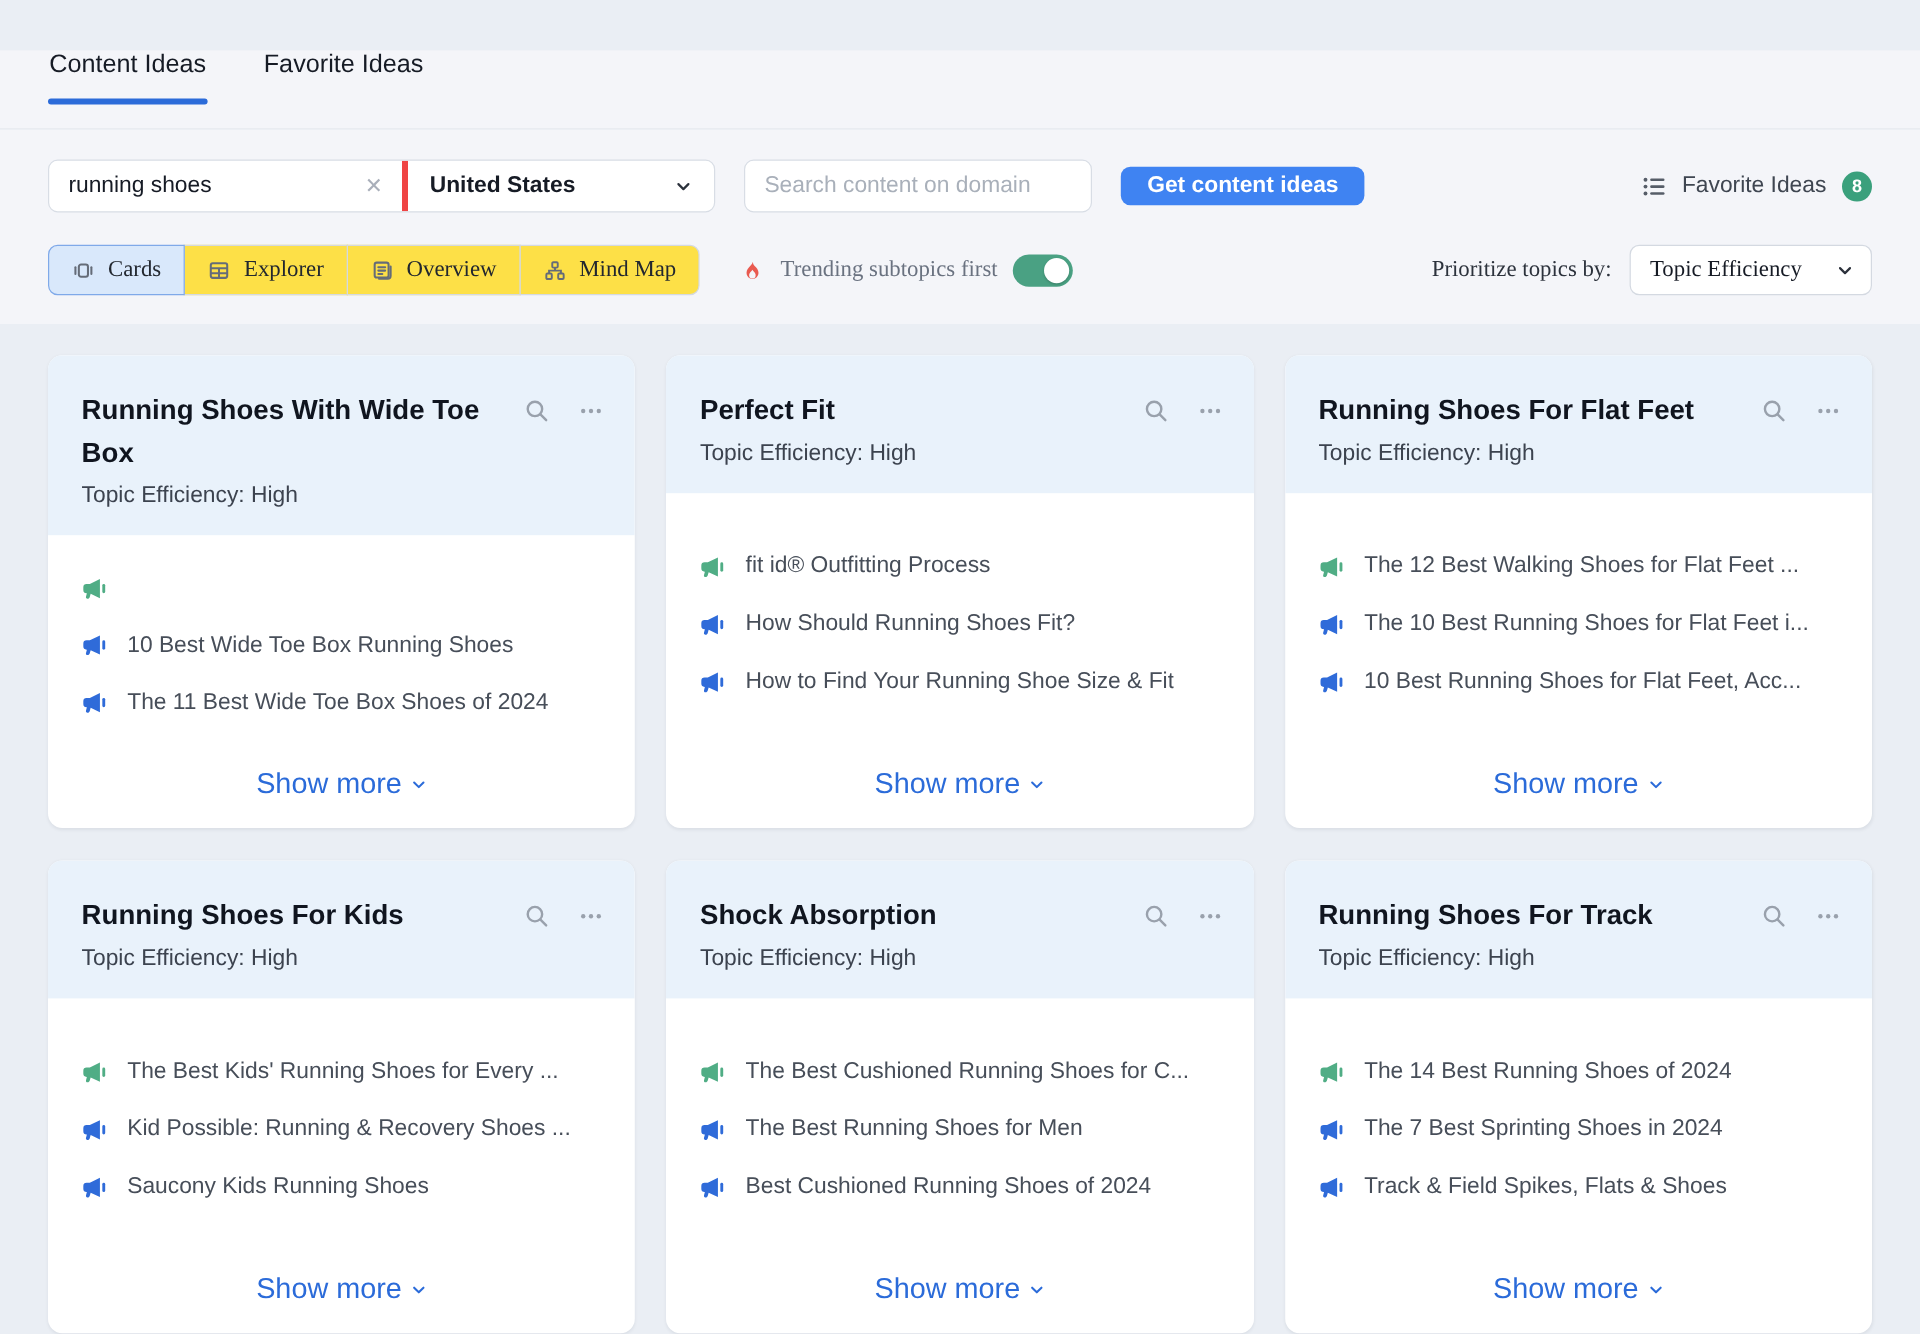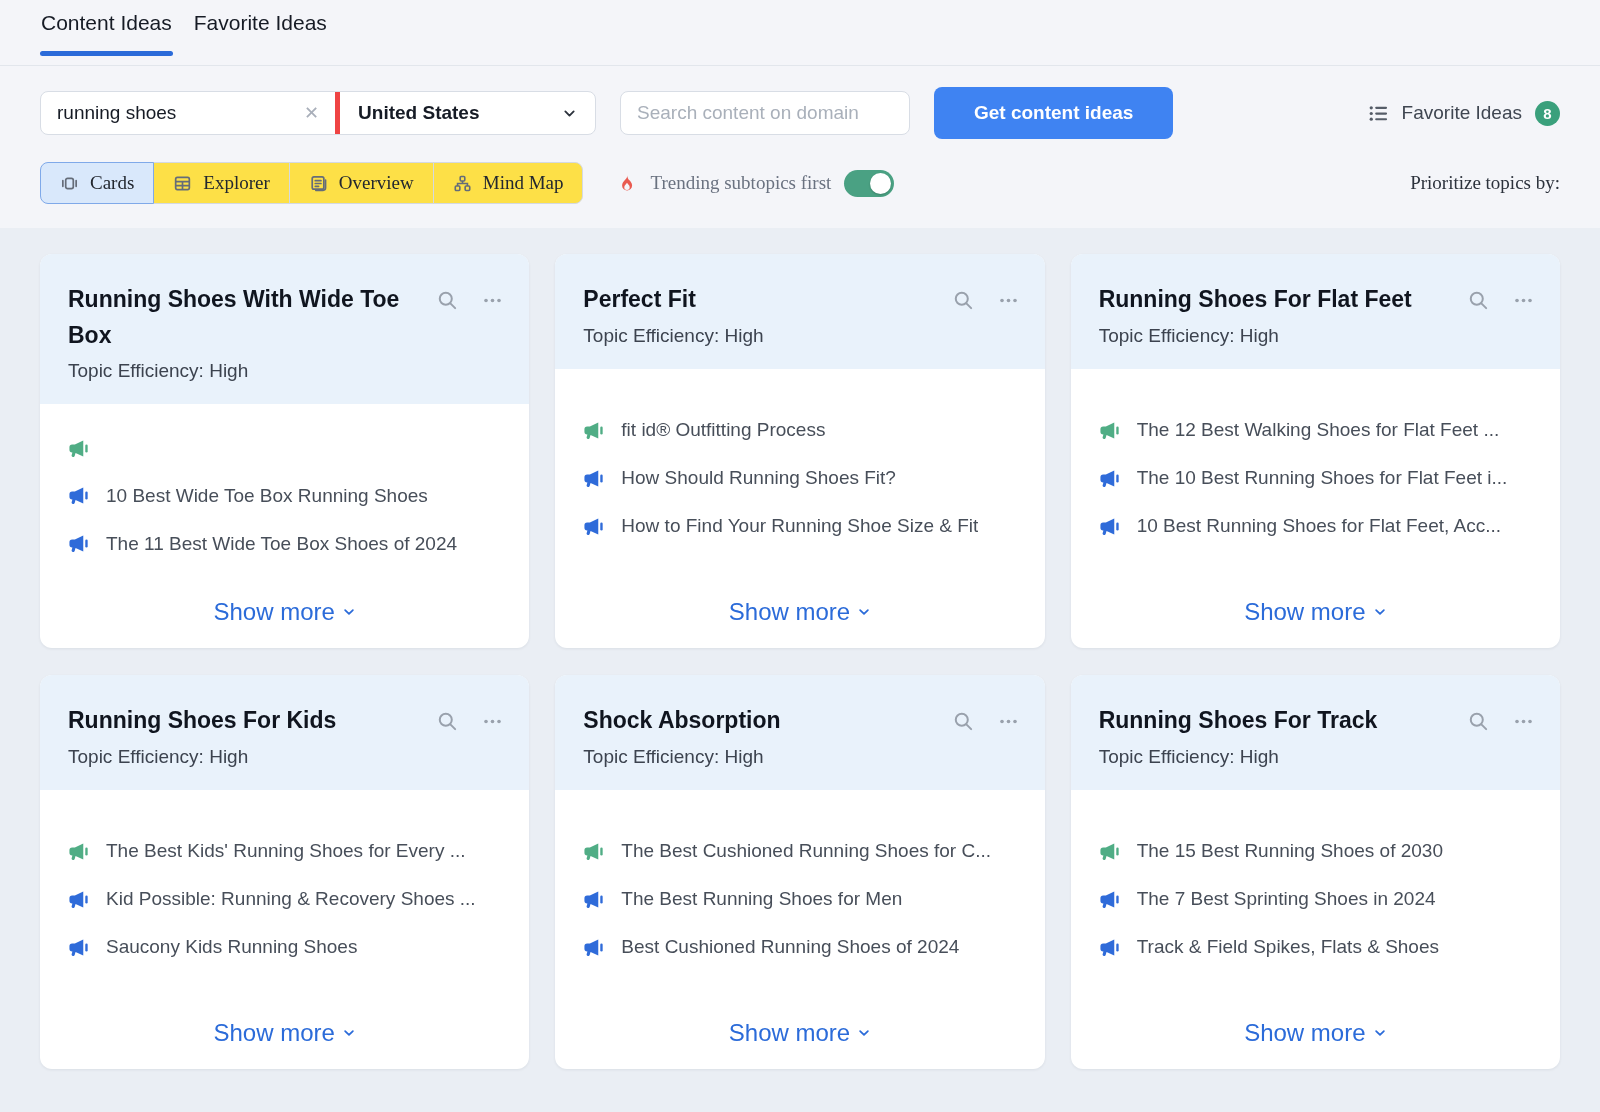--- a/index.html
+++ b/index.html
@@ -10,23 +10,24 @@
     color:#12161f;
     overflow:hidden;
   }
 
   
   .tabs-bar {
     background:#f4f5f9;
     height:66px;
     border-bottom:1px solid #e2e6ec;
     display:flex;
-    align-items:center;
+    align-items:flex-start;
     padding:0 40px;
-    gap:20px;
+    gap:46px;
+    margin-top:42px;
   }
   .tab {
     font-size:21px; font-weight:500; color:#161b25;
     padding:0 1px 20px; position:relative; cursor:pointer; white-space:nowrap;
   }
   .tab.active::after {
     content:""; position:absolute; left:0; right:0; bottom:-1px;
     height:5px; background:#2b6bd9; border-radius:4px;
   }
 
@@ -44,21 +45,21 @@
   .clear-x { color:#a9afba; font-size:18px; cursor:pointer; padding:0 2px; }
   .country { width:276px; display:flex; align-items:center; justify-content:space-between; padding:0 18px; font-size:19px; color:#161b25; cursor:pointer;font-weight:bold; }
 
   .domain-input {
     width:290px; height:44px; background:#fff; border:1px solid #d8dde5; border-radius:8px;
     font-size:19px; color:#161b25; padding:0 16px; font-family:inherit; outline:none;
   }
   .domain-input::placeholder { color:#a9b0ba; }
 
   .cta {
-    height:52px; padding:0 40px; border:none; border-radius:8px; cursor:pointer;
+    height:32px; padding:0 22px; border:none; border-radius:8px; cursor:pointer;
     background:#3f83f2; color:#fff; font-size:19px; font-weight:600; font-family:inherit;
     display:flex; align-items:center;
   }
 
   .spacer { flex:1; }
 
   .fav-link { display:flex; align-items:center; gap:13px; cursor:pointer; }
   .fav-link .txt { font-size:19px; color:#3f4651; }
   .fav-badge {
     min-width:25px; height:25px; border-radius:50%; background:#3aa07c; color:#fff;
@@ -247,20 +248,26 @@
       <span class="lbl">Trending subtopics first</span>
       <div class="toggle">
           <div class="knob"></div>
         </div>
     </div>
 
     <div class="spacer"></div>
 
     <div class="prio">
       <span class="lbl">Prioritize topics by:</span>
+      <div class="prio-select">
+        <span>Topic Efficiency</span>
+        <svg width="15" height="15" viewBox="0 0 18 18" style="color:#2c323c">
+            <use href="#i-chevron"></use>
+          </svg>
+      </div>
     </div>
   </div>
 </div>
 
 <div class="grid">
 
   <div class="card">
     <div class="card-head">
       <div class="head-text">
         <div class="card-title">Running Shoes With Wide Toe Box</div>
@@ -554,21 +561,21 @@
       </div>
     </div>
     <div class="card-body">
       <div class="items">
         <div class="item">
           <span class="mega-wrap tone-green">
               <svg width="21" height="21" viewBox="0 0 22 22">
                 <use href="#i-mega"></use>
               </svg>
             </span>
-          <span class="txt">The 15 Best Running Shoes of 2030</span>
+          <span class="txt">The 14 Best Running Shoes of 2024</span>
         </div>
         <div class="item">
           <span class="mega-wrap tone-blue">
               <svg width="21" height="21" viewBox="0 0 22 22">
                 <use href="#i-mega"></use>
               </svg>
             </span>
           <span class="txt">The 7 Best Sprinting Shoes in 2024</span>
         </div>
         <div class="item">

